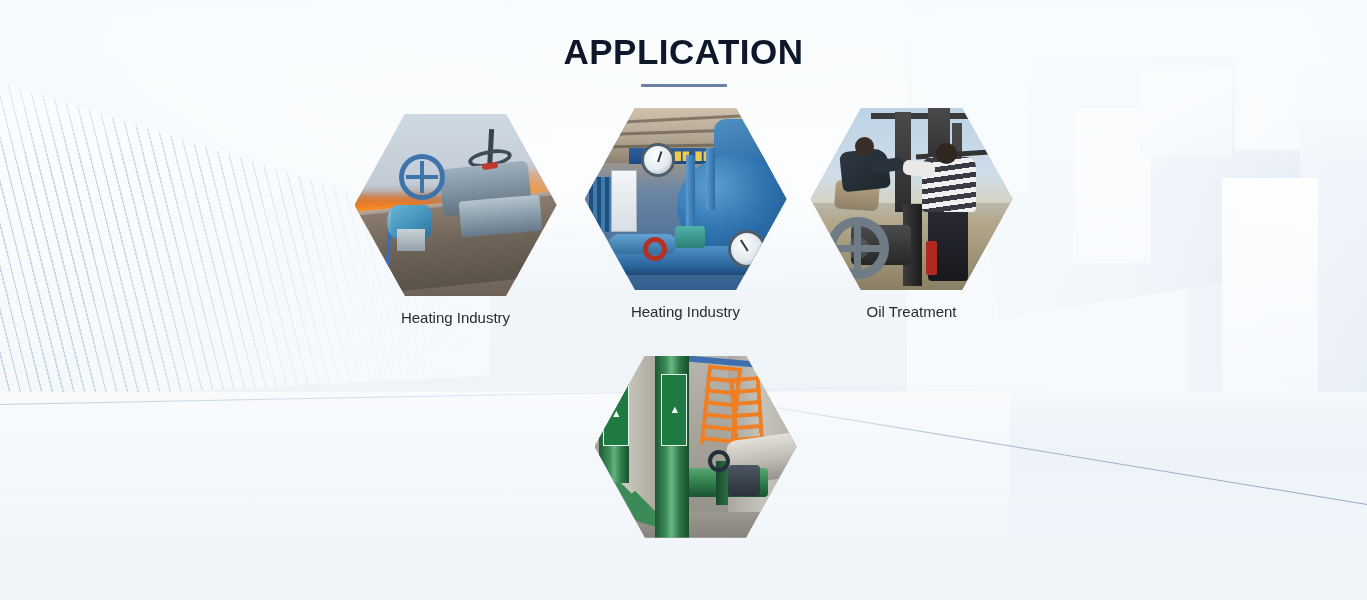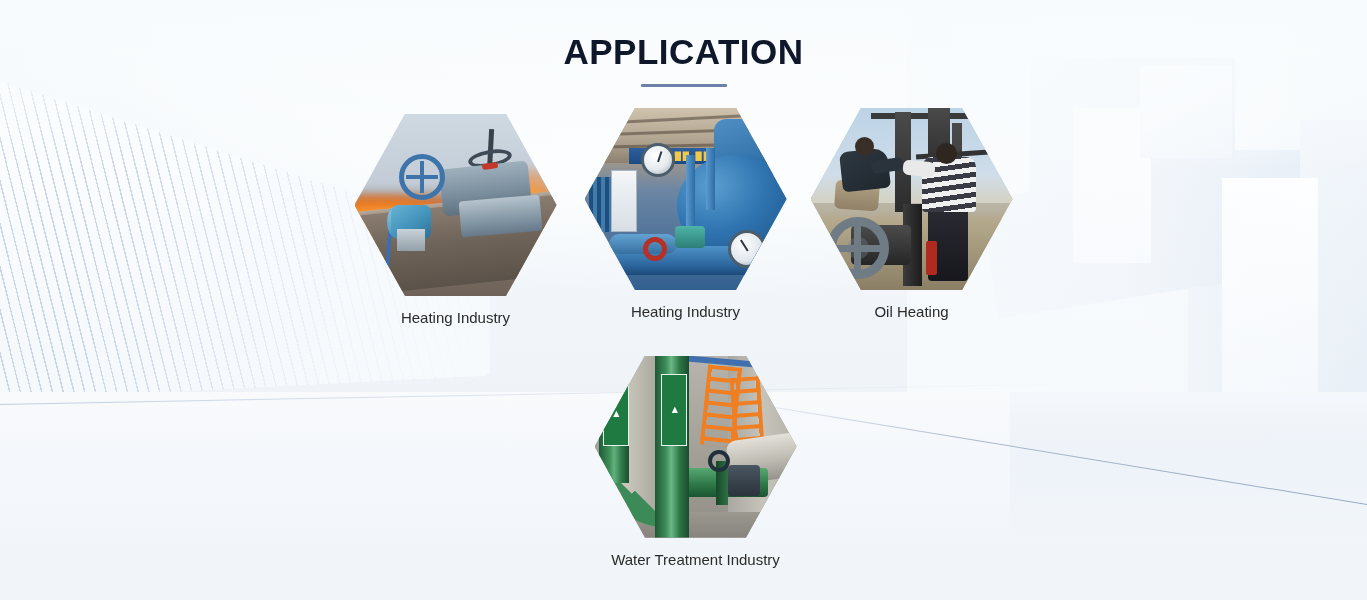--- a/index.html
+++ b/index.html
@@ -598,21 +598,21 @@
             <div class="man-r-legs"></div>
             <div class="man-r-body"></div>
             <div class="man-r-head"></div>
             <div class="man-r-arm"></div>
             <div class="pipe-dark"></div>
             <div class="valvebody"></div>
             <div class="bigwheel"></div>
             <div class="redtag"></div>
           </div>
         </div>
-        <div class="hex-label">Oil Heating</div>
+        <div class="hex-label">Oil Treatment</div>
       </div>
     </div>
 
     <div class="hex-row row-2">
 
 
       <div class="hex-cell c5">
         <div class="hex-shape">
           <div class="hex-photo ph-water">
             <div class="wall"></div>
@@ -626,17 +626,16 @@
             <div class="gpipe-v1"></div>
             <div class="gpipe-h"></div>
             <div class="motor"></div>
             <div class="flange"></div>
             <div class="valvewheel"></div>
             <div class="gpipe-v2"></div>
             <div class="sign s1">▲</div>
             <div class="sign s2">▲</div>
           </div>
         </div>
-        <div class="hex-label">Water Treatment Industry</div>
       </div>
     </div>
   </div>
 </div>
 
 </body></html>

